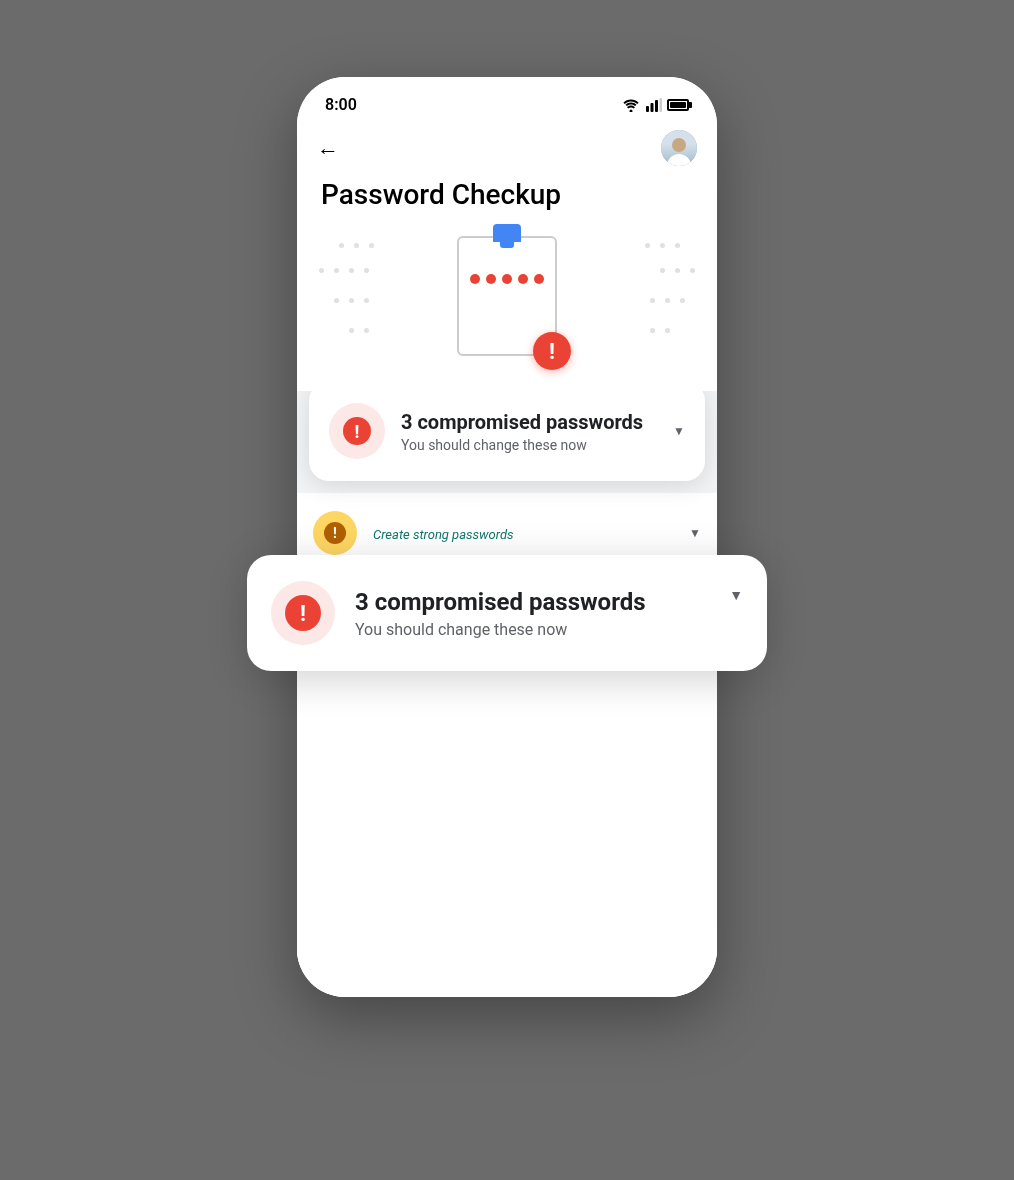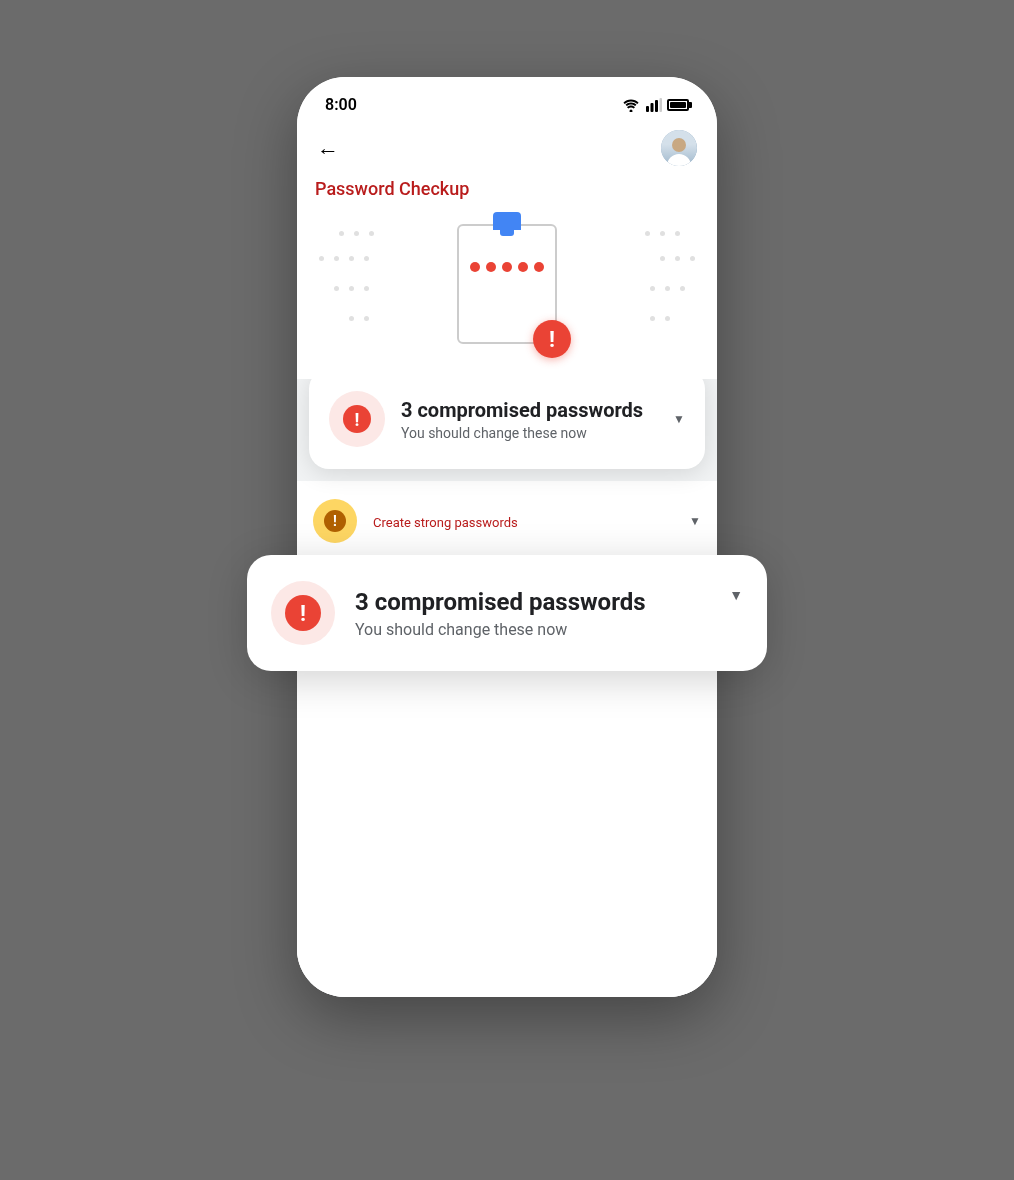--- a/index.html
+++ b/index.html
@@ -157,24 +157,24 @@
       left: 50%;
       transform: translateX(-50%);
       width: 24px;
       height: 12px;
       background: #fff;
       border-radius: 12px 12px 0 0;
     }
 
     
     .page-title {
-      font-size: 18px;
+      font-size: 28px;
       font-weight: 500;
-      color: #b91c1c;
-      padding: 8px 24px 0 18px;
+      color: #000000;
+      padding: 8px 24px 0 24px;
       background: #fff;
     }
 
     
     .illustration-area {
       background: #fff;
       padding: 20px 0 30px 0;
       display: flex;
       align-items: center;
       justify-content: center;
@@ -384,22 +384,23 @@
     }
 
     .list-title {
       font-size: 16px;
       font-weight: 600;
       color: #202124;
     }
 
     .list-subtitle {
       font-size: 13px;
-      color: #b91c1c;
+      color: #0f766e;
       margin-top: 2px;
+      font-style: italic;
     }
 
     
     .floating-card {
       position: absolute;
       left: 50%;
       transform: translateX(-50%);
       top: 490px;
       width: 520px;
       background: #fff;

